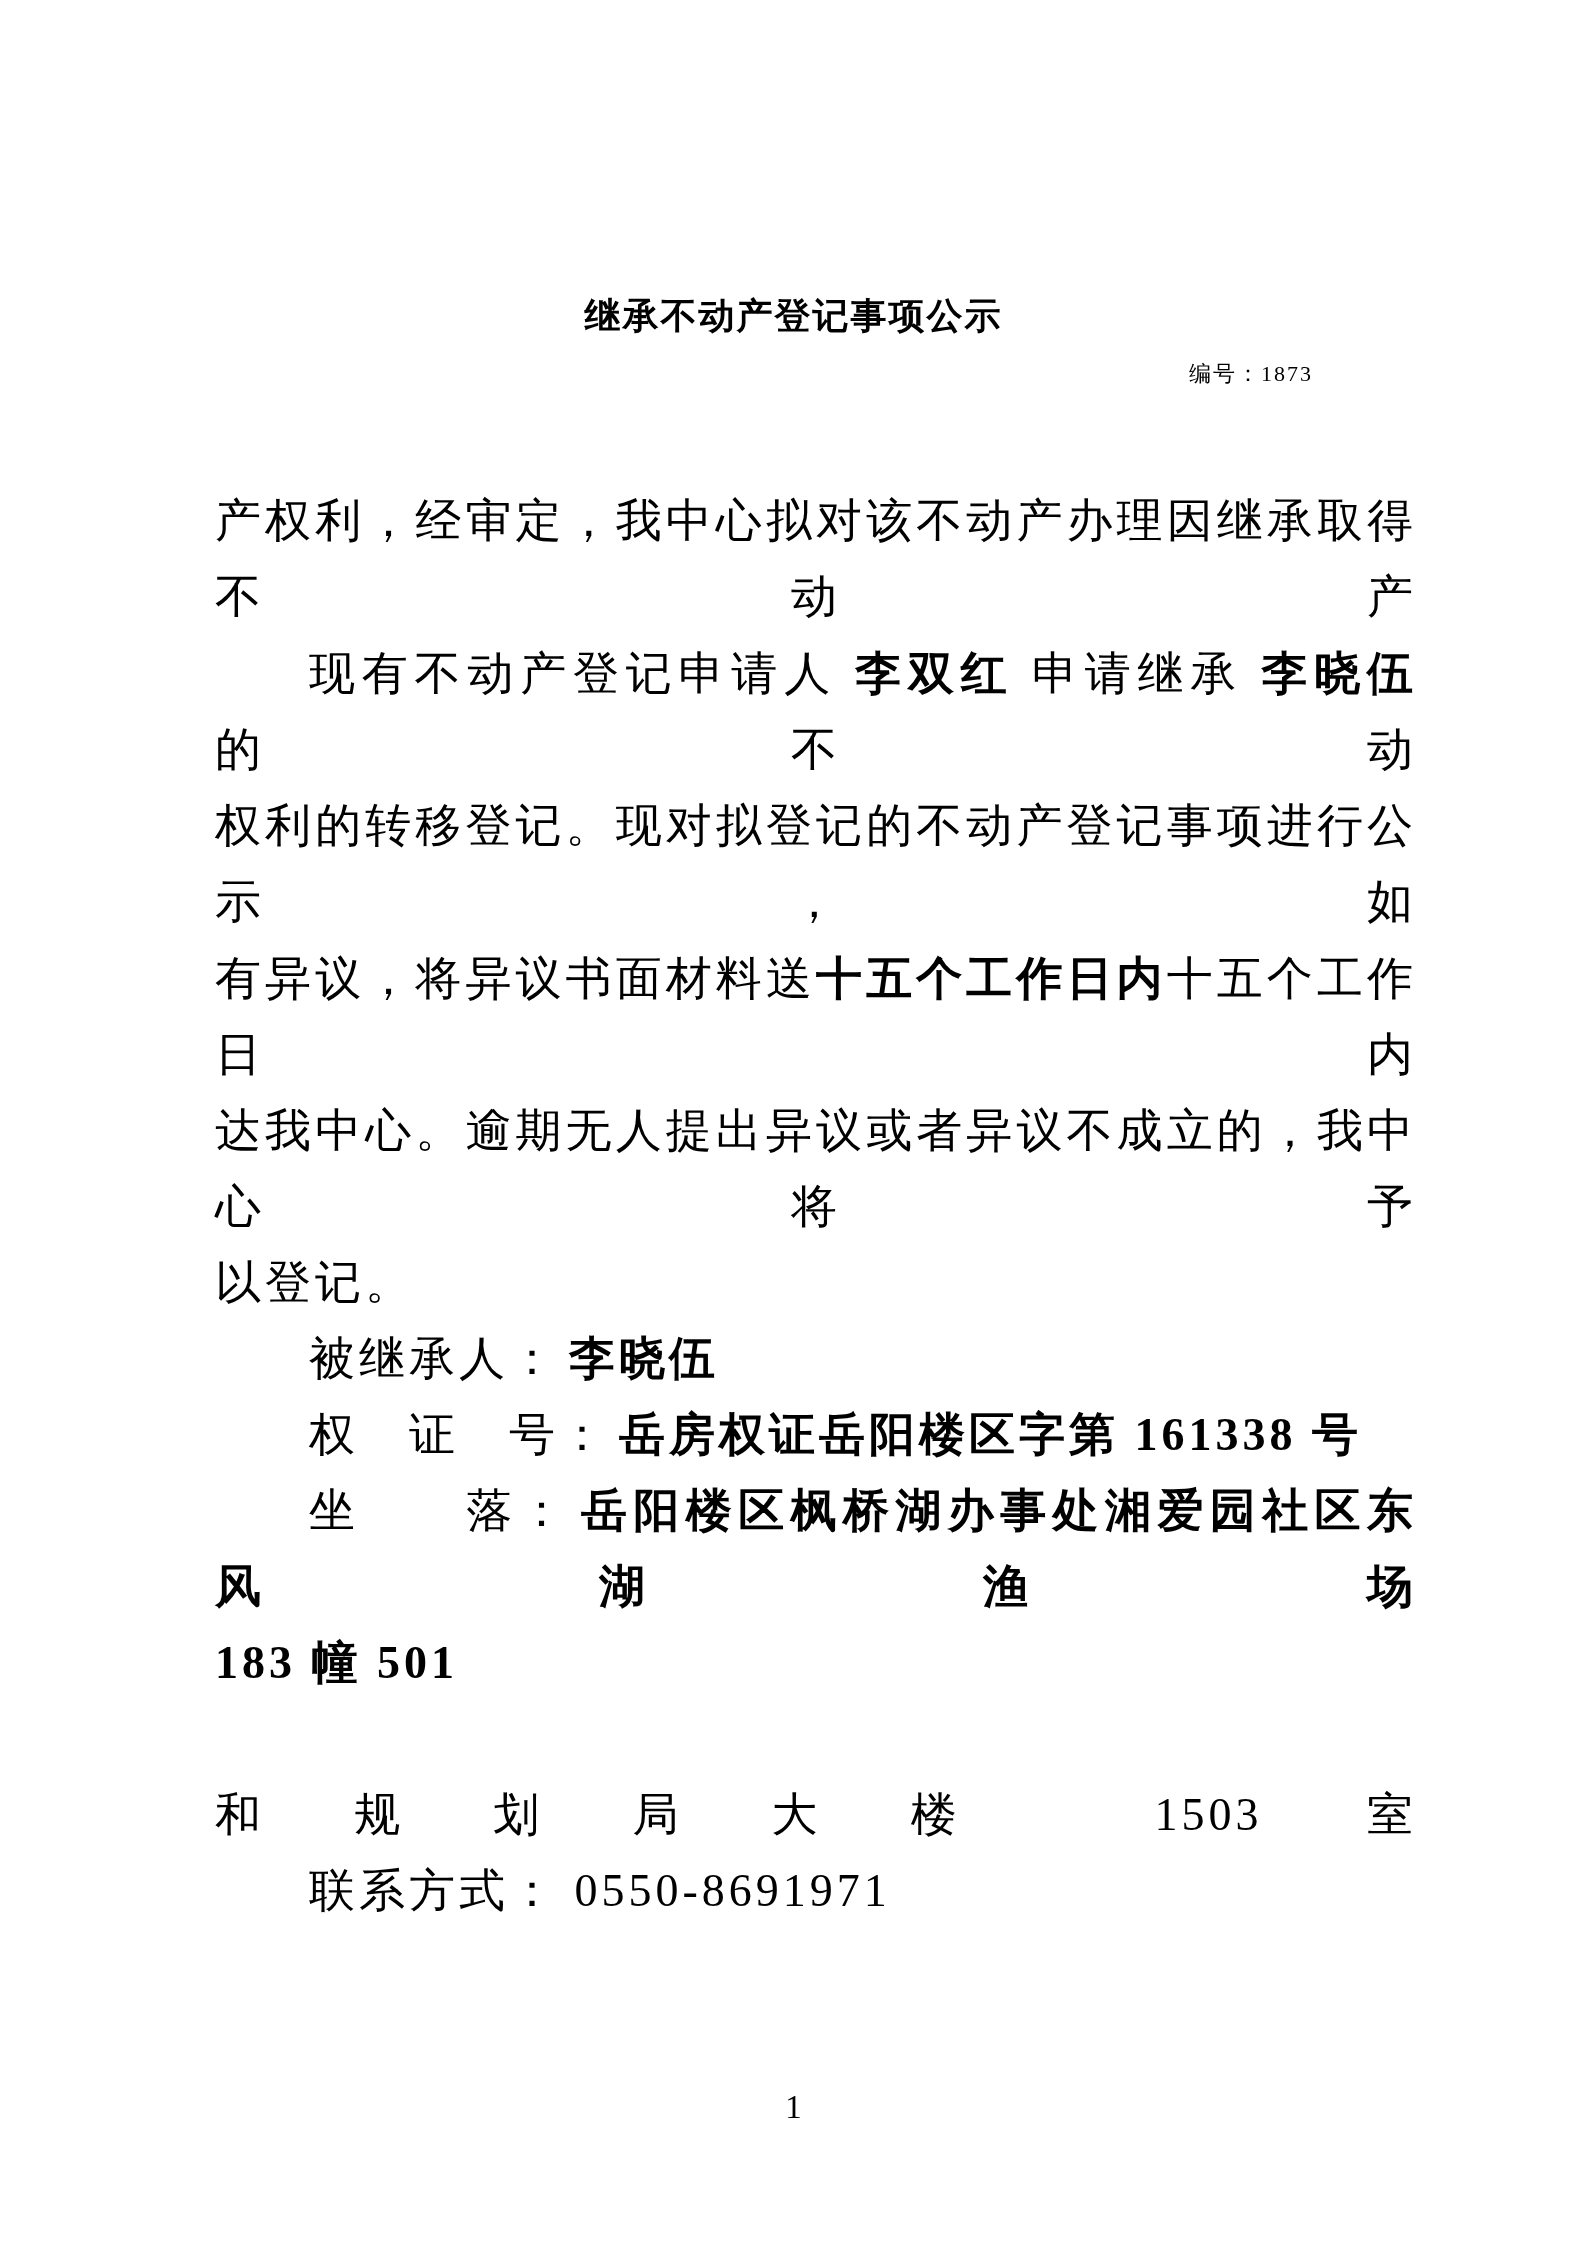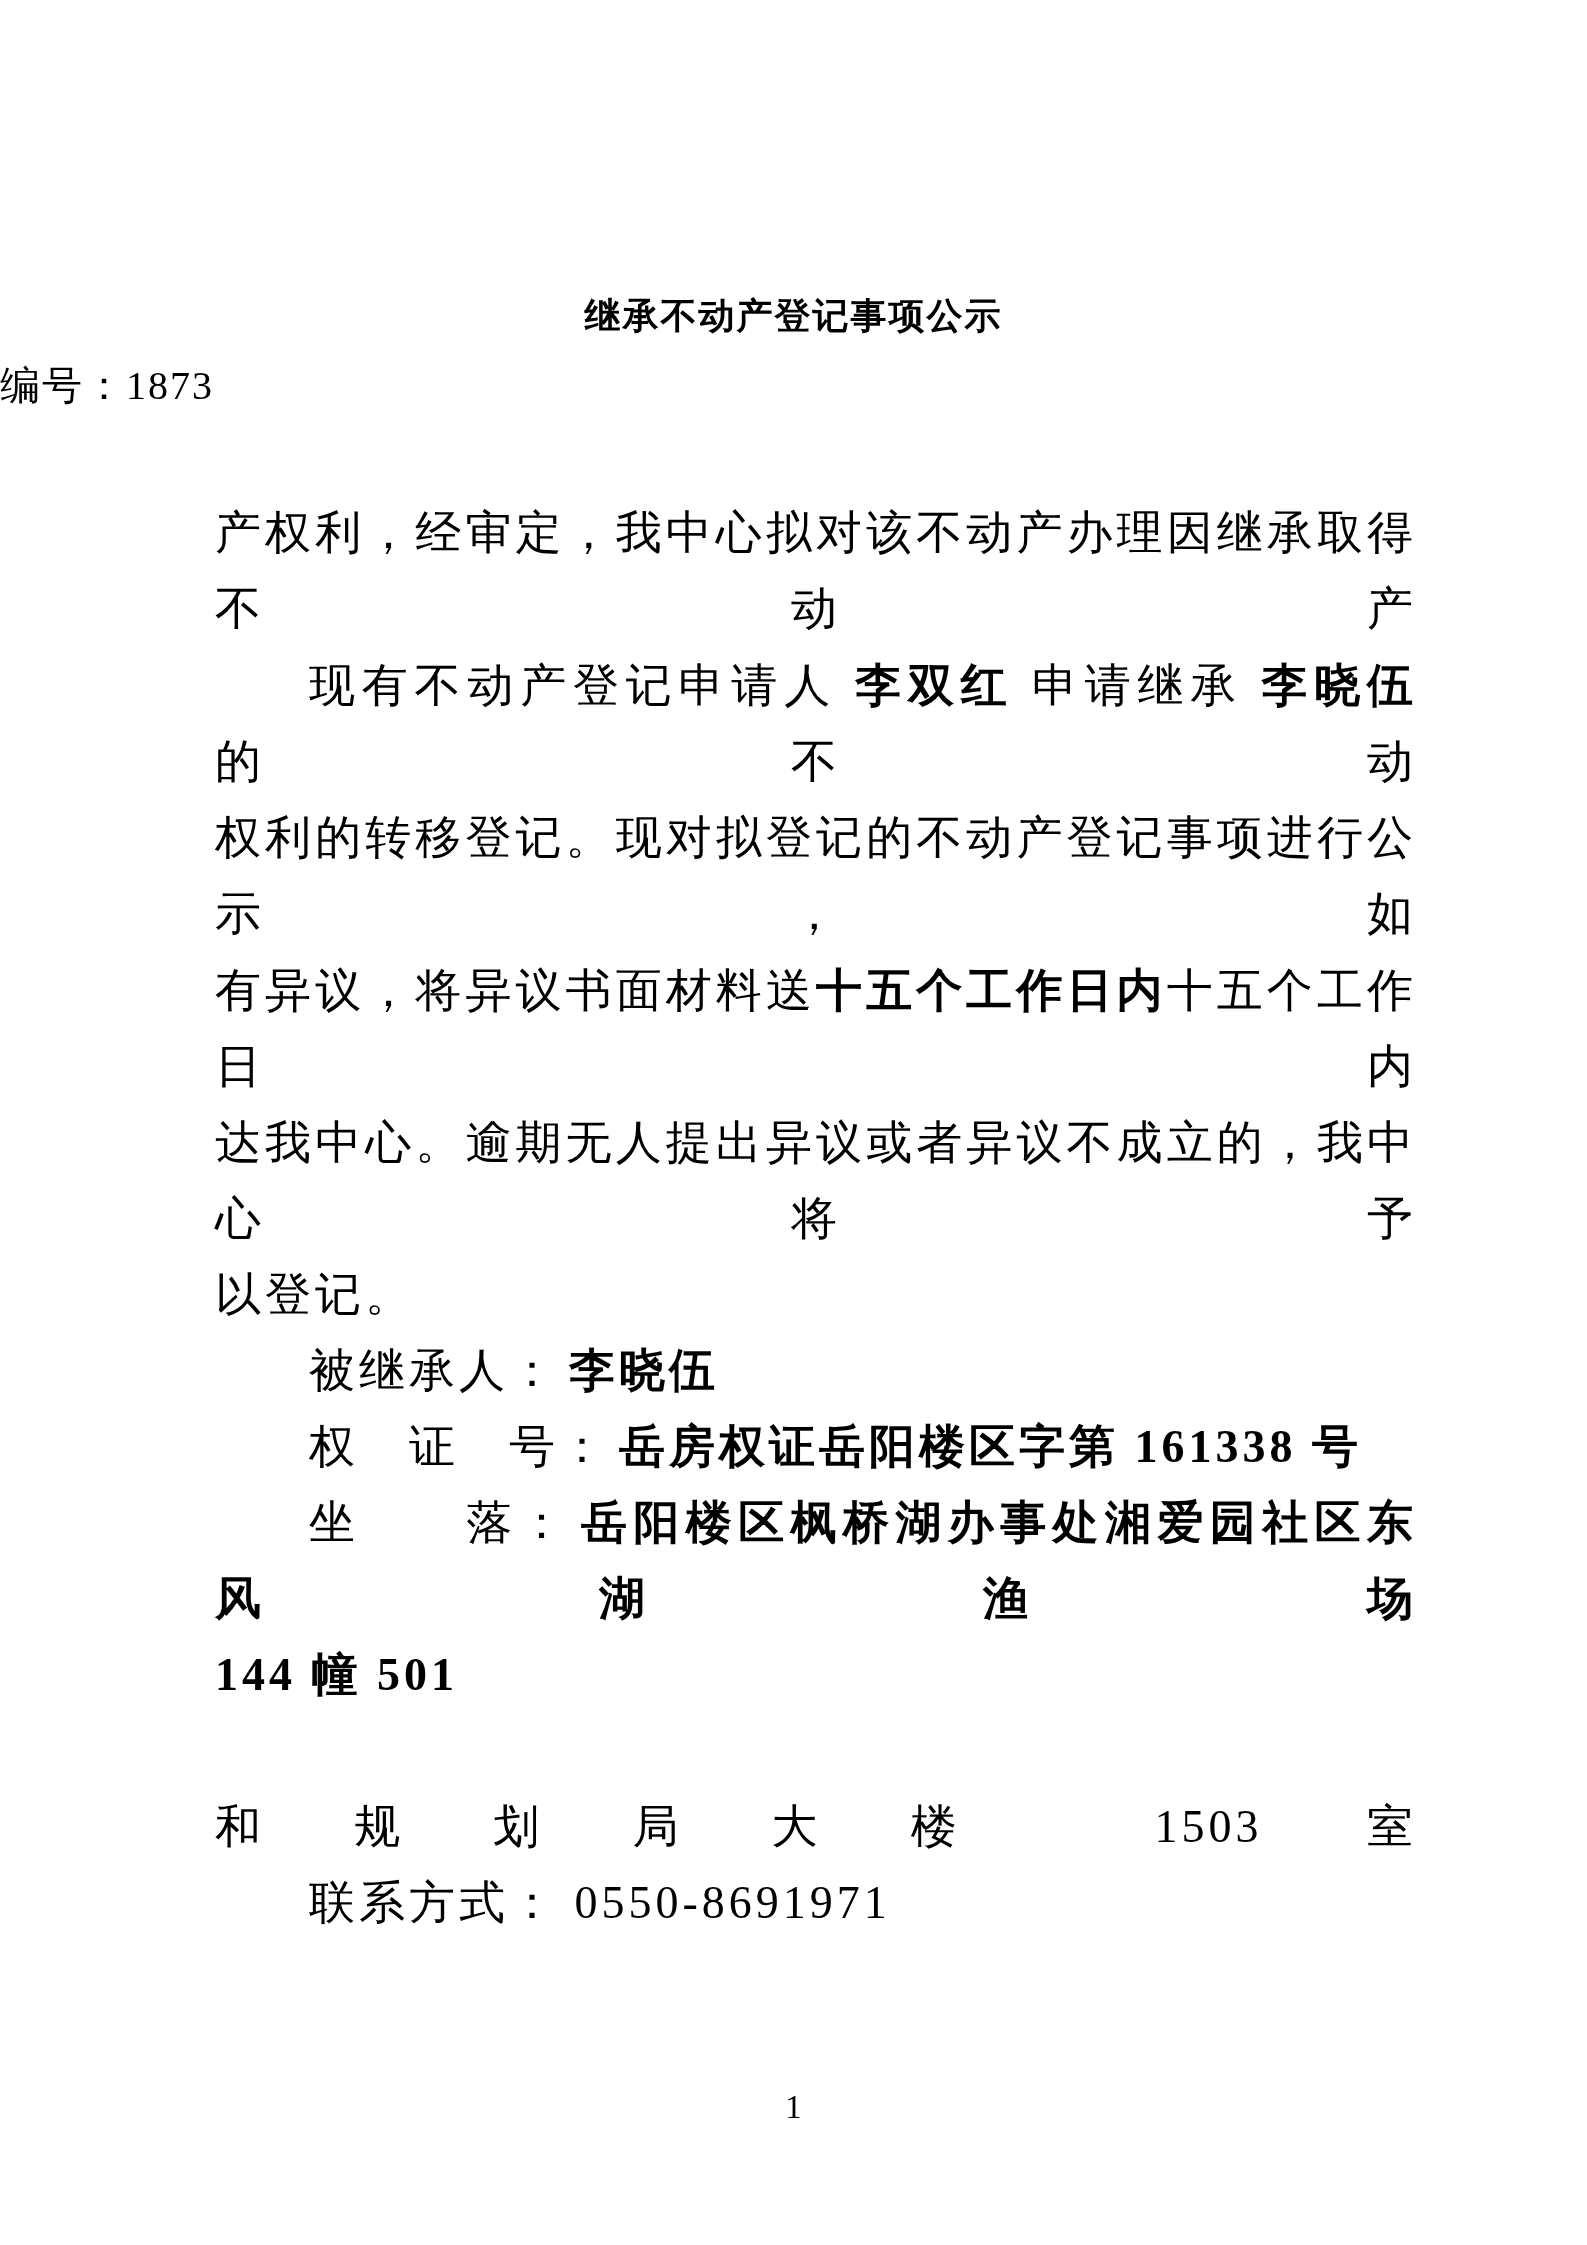--- a/index.html
+++ b/index.html
@@ -15,24 +15,24 @@
   .doc-title {
     padding-top: 288px;
     text-align: center;
     font-family: "Liberation Sans", "DejaVu Sans", sans-serif;
     font-weight: bold;
     font-size: 36px;
     line-height: 56px;
     letter-spacing: 2px;
   }
   .doc-number {
-    margin-top: 20px;
-    text-align: left;
+    margin-top: 8px;
+    text-align: right;
     padding-right: 274px;
-    font-size: 40px;
+    font-size: 22px;
     line-height: 44px;
     letter-spacing: 2px;
   }
   .content {
     margin-top: 87px;
     padding-left: 215px;
     padding-right: 170px;
     font-size: 46px;
     line-height: 76px;
     letter-spacing: 4px;
@@ -82,21 +82,21 @@
         <div class="line"><span>权利的转移登记。现对拟登记的不动产登记事项进行公示，如</span></div>
         <div class="line"><span>有异议，将异议书面材料送</span><span class="bseg">十五个工作日内</span><span>十五个工作日内</span></div>
         <div class="line"><span>达我中心。逾期无人提出异议或者异议不成立的，我中心将予</span></div>
         <div class="line"><span>以登记。</span></div>
       </div>
 
     <div class="fields">
         <div class="line indent"><span class="field-label">被继承人：</span><span class="field-value">李晓伍</span></div>
         <div class="line indent"><span class="field-label">权　证　号：</span><span class="field-value">岳房权证岳阳楼区字第 161338 号</span></div>
         <div class="line indent"><span class="field-label">坐　　落：</span><span class="field-value">岳阳楼区枫桥湖办事处湘爱园社区东风湖渔场</span></div>
-        <div class="line"><span class="field-value no-label" style="padding-left: 0px;">144 幢 501</span></div>
+        <div class="line"><span class="field-value no-label" style="padding-left: 0px;">183 幢 501</span></div>
       </div>
 
     <div class="blank-line"></div>
 
     <div class="address">
         <div class="line">和规划局大楼 1503 室</div>
         <div class="line indent">联系方式： 0550-8691971</div>
       </div>
 
   </div>

